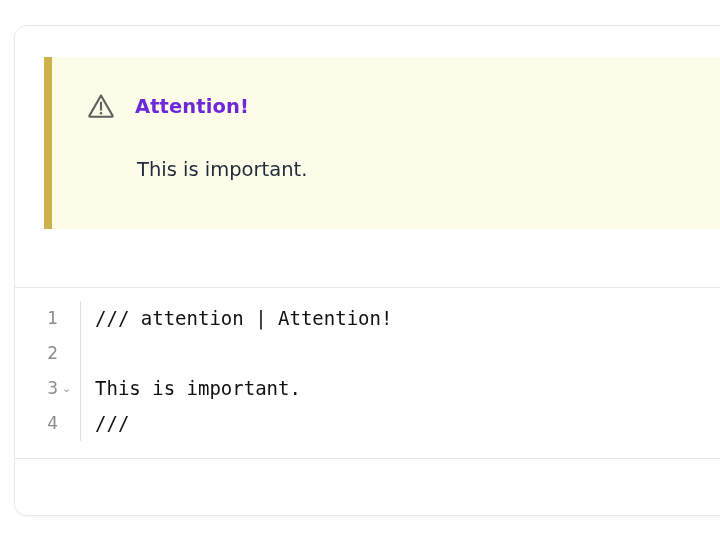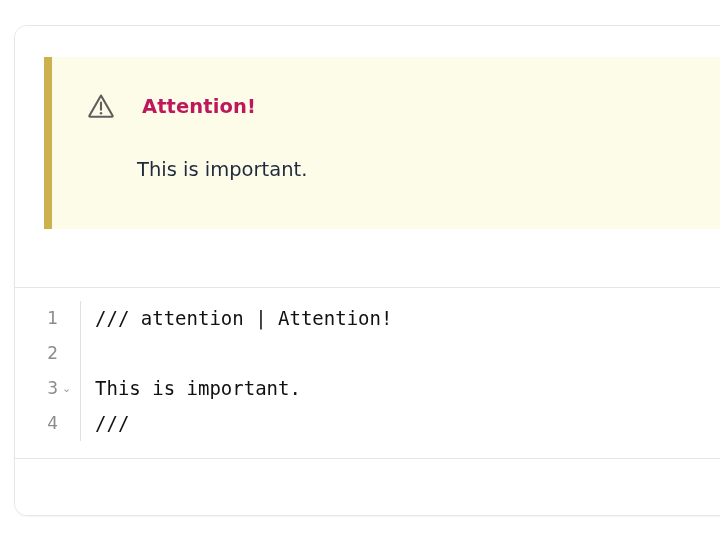--- a/index.html
+++ b/index.html
@@ -57,24 +57,24 @@
     left: 34px;
     top: 34px;
   }
   .warn-icon {
     width: 30px;
     height: 30px;
     flex: 0 0 auto;
     display: block;
   }
   .admonition-title-text {
-    margin-left: 26px;
+    margin-left: 19px;
     font-size: 19.5px;
     font-weight: bold;
-    color: #be185d;
+    color: #6d28d9;
     letter-spacing: 0.1px;
     white-space: nowrap;
   }
 
   .admonition-body {
     position: absolute;
     left: 85px;
     top: 101px;
     font-size: 19.5px;
     color: #1f2a3d;

